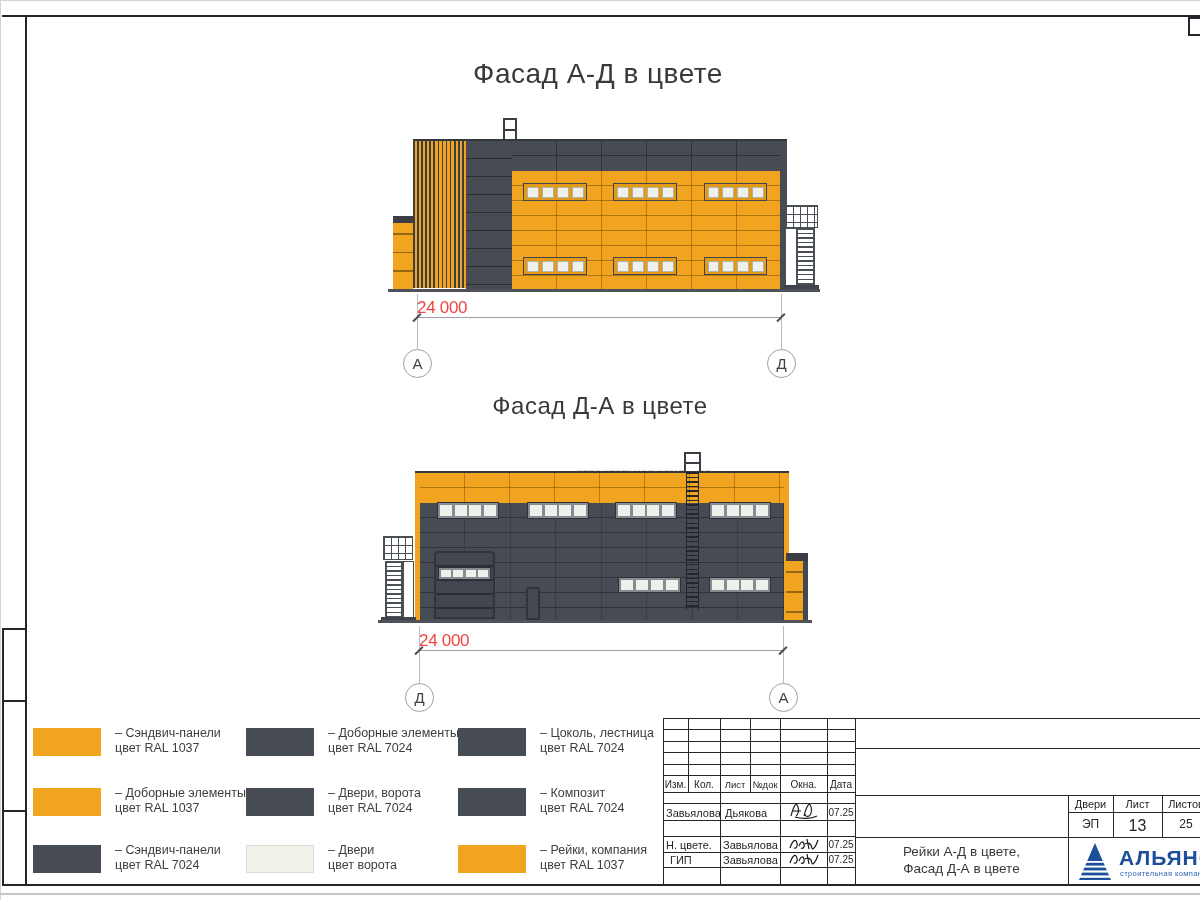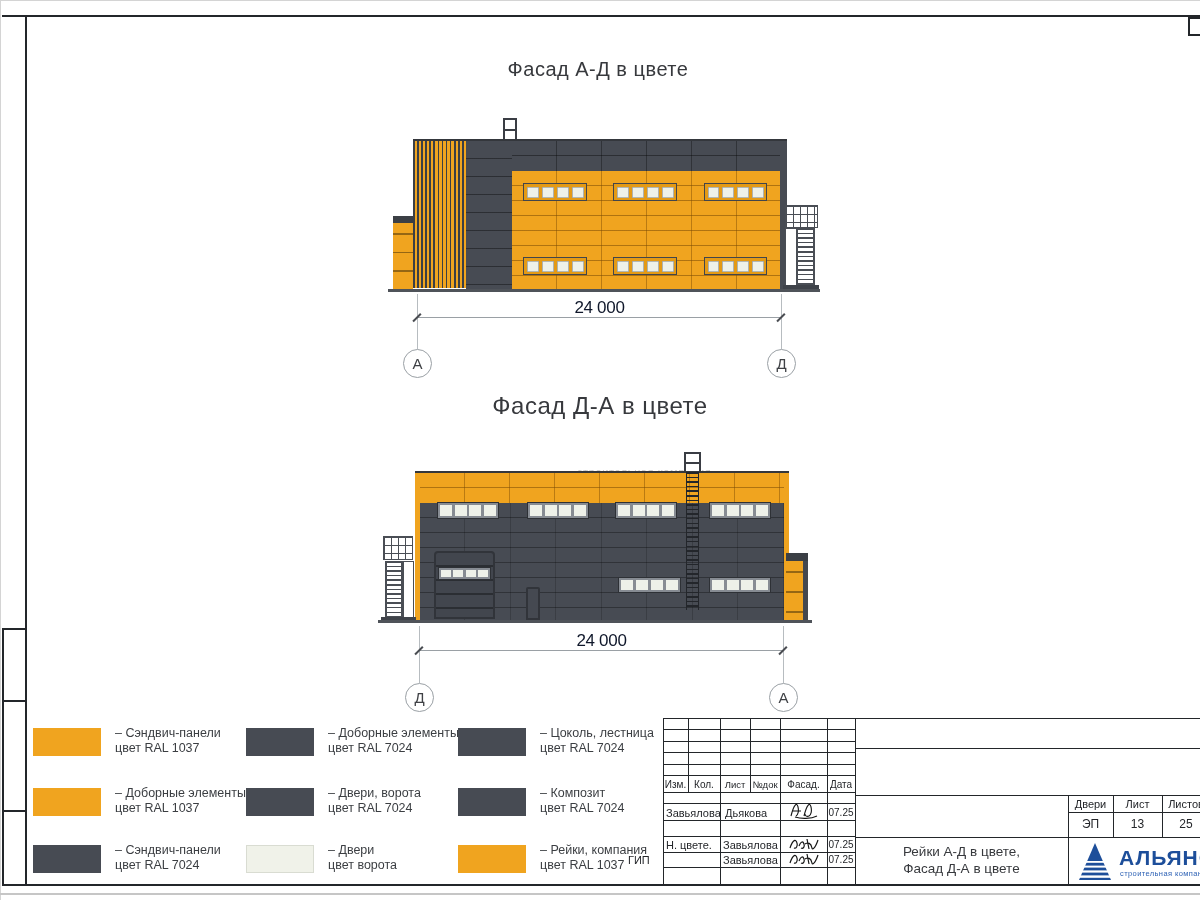--- a/index.html
+++ b/index.html
@@ -30,21 +30,21 @@
     border:1.5px solid #4a4e55}
   .rungs{position:absolute;background:repeating-linear-gradient(180deg,#4a4e55 0 1.5px,#fff 1.5px 4.6px);border-left:2px solid #4a4e55;border-right:2px solid #4a4e55}
   .rungsT{position:absolute;background:repeating-linear-gradient(180deg,#23262b 0 1.5px,transparent 1.5px 4.6px);border-left:1.6px solid #23262b;border-right:1.6px solid #23262b}
   .whitecol{position:absolute;background:#fff;border:1.2px solid #4a4e55}
   .hatch{position:absolute;background:linear-gradient(180deg,transparent 0 8.5px,#3a3d44 8.5px 10.5px,transparent 10.5px),#fff;border:2px solid #3a3d44}
   
   .dimln{position:absolute;background:#9aa0a5}
   .tick{position:absolute;width:1.6px;height:11px;background:#4a4d52;transform:rotate(45deg)}
   .axis{position:absolute;width:29px;height:29px;border:1.2px solid #9aa0a5;border-radius:50%;
     background:#fff;font-size:15px;line-height:27px;text-align:center;color:#3f4145}
-  .dimtxt{position:absolute;font-size:17px;letter-spacing:-.3px;color:#0f172a;text-align:center}
+  .dimtxt{position:absolute;font-size:17px;letter-spacing:-.3px;color:#ef4444;}
   
   .sw{position:absolute;width:68px;height:28px}
   .sw-orange{background:#F0A41F}
   .sw-dark{background:#474B53}
   .sw-white{background:#F0F2E9;border:1px solid #d9dcd2}
   .lgt{position:absolute;font-size:12.5px;line-height:15px;white-space:nowrap}
   
   .tb{position:absolute;font-size:10px;text-align:center;color:#24262a}
   .tbl{position:absolute;font-size:11px;color:#24262a;white-space:nowrap}
 </style>
@@ -56,21 +56,21 @@
 <div class="ln" style="left:0;top:893px;width:1200px;height:1.5px;background:#c6c6c6"></div>
 <div class="ln" style="left:2px;top:15px;width:1198px;height:2px"></div>
 <div class="ln" style="left:25px;top:15px;width:1.8px;height:871px"></div>
 <div class="ln" style="left:2px;top:884px;width:1198px;height:2px"></div>
 <div class="abs" style="left:1188px;top:17px;width:12px;height:19px;border:2px solid #23262a;border-right:none"></div>
 <div class="ln" style="left:2px;top:628px;width:1.5px;height:257px"></div>
 <div class="ln" style="left:2px;top:628px;width:24px;height:1.5px"></div>
 <div class="ln" style="left:2px;top:700px;width:24px;height:1.5px"></div>
 <div class="ln" style="left:2px;top:810px;width:24px;height:1.5px"></div>
 
-<div class="t ctr" style="left:398px;top:58px;width:400px;font-size:20px;letter-spacing:.5px;color:#37393d">Фасад А-Д в цвете</div>
+<div class="t ctr" style="left:398px;top:58px;width:400px;font-size:28px;letter-spacing:.5px;color:#37393d">Фасад А-Д в цвете</div>
 
 <div class="abs" style="left:0;top:0;width:1200px;height:900px">
   <div class="hatch" style="left:503px;top:118px;width:14px;height:23px"></div>
   <div class="ln" style="left:413px;top:139px;width:374px;height:2.5px;background:#34373c"></div>
   <div class="abs slats" style="left:413px;top:141px;width:53px;height:147px"></div>
   <div class="abs dark hj18" style="left:466px;top:141px;width:46px;height:149px"></div>
   <div class="abs dark parapet" style="left:512px;top:141px;width:268px;height:30px"></div>
   <div class="abs orange hj15o" style="left:512px;top:171px;width:268px;height:119px"></div>
   <div class="abs dark" style="left:780px;top:141px;width:7px;height:149px"></div>
 
@@ -267,49 +267,49 @@
   <div class="ln" style="left:1068px;top:812px;width:132px;height:1.2px"></div>
   <div class="ln" style="left:855px;top:837px;width:345px;height:1.2px"></div>
   <div class="ln" style="left:1068px;top:795px;width:1.4px;height:90px"></div>
   <div class="ln" style="left:1113px;top:795px;width:1.2px;height:42px"></div>
   <div class="ln" style="left:1162px;top:795px;width:1.2px;height:42px"></div>
 
   <div class="tb" style="left:663px;top:779px;width:25px">Изм.</div>
   <div class="tb" style="left:688px;top:779px;width:32px">Кол.</div>
   <div class="tb" style="left:720px;top:779px;width:30px;font-size:9.5px">Лист</div>
   <div class="tb" style="left:750px;top:779px;width:30px;font-size:9.5px">№док</div>
-  <div class="tb" style="left:780px;top:779px;width:47px">Фасад.</div>
+  <div class="tb" style="left:780px;top:779px;width:47px">Окна.</div>
   <div class="tb" style="left:827px;top:779px;width:28px">Дата</div>
 
   <div class="tbl" style="left:666px;top:807px">Завьялова</div>
   <div class="tbl" style="left:725px;top:807px">Дьякова</div>
   <svg class="abs" style="left:787px;top:800px" width="36" height="19" viewBox="0 0 36 19">
     <path d="M4 16 C7 4 10 2 11 7 C12 11 11 15 9 16 M6 11 L14 11 M17 16 C20 4 23 2 24 7 C25 11 24 15 22 16 C20 17 18 16 18 14 M8 17 C14 19 24 19 30 16" fill="none" stroke="#141414" stroke-width="1.1"></path>
     </svg>
   <div class="tb" style="left:827px;top:807px;width:28px">07.25</div>
 
   <div class="tbl" style="left:666px;top:839px">Н. цвете.</div>
   <div class="tbl" style="left:723px;top:839px">Завьялова</div>
   <svg class="abs" style="left:788px;top:837px" width="32" height="15" viewBox="0 0 32 15">
     <path d="M2 11 C5 2 8 2 9 6 C10 9 8 12 6 11 M11 9 C13 4 15 4 16 7 C17 10 15 12 13 11 M19 2 L21 12 M17 7 C20 5 23 6 24 11 C24 13 27 12 30 3" fill="none" stroke="#141414" stroke-width="1.2"></path>
     </svg>
   <div class="tb" style="left:827px;top:839px;width:28px">07.25</div>
 
-  <div class="tbl" style="left:628px;top:854px">ГИП</div>
+  <div class="tbl" style="left:670px;top:854px">ГИП</div>
   <div class="tbl" style="left:723px;top:854px">Завьялова</div>
   <svg class="abs" style="left:788px;top:852px" width="32" height="15" viewBox="0 0 32 15">
     <path d="M2 11 C5 2 8 2 9 6 C10 9 8 12 6 11 M11 9 C13 4 15 4 16 7 C17 10 15 12 13 11 M19 2 L21 12 M17 7 C20 5 23 6 24 11 C24 13 27 12 30 3" fill="none" stroke="#141414" stroke-width="1.2"></path>
     </svg>
   <div class="tb" style="left:827px;top:854px;width:28px">07.25</div>
 
   <div class="tb" style="left:1068px;top:798px;width:45px;font-size:11px">Двери</div>
   <div class="tb" style="left:1113px;top:798px;width:49px;font-size:11px">Лист</div>
   <div class="tb" style="left:1162px;top:798px;width:48px;font-size:11px">Листов</div>
   <div class="tb" style="left:1068px;top:817px;width:45px;font-size:12px">ЭП</div>
-  <div class="tb" style="left:1113px;top:817px;width:49px;font-size:12px">13</div>
+  <div class="tb" style="left:1113px;top:817px;width:49px;font-size:16px">13</div>
   <div class="tb" style="left:1162px;top:817px;width:48px;font-size:12px">25</div>
 
   <div class="abs ctr" style="left:857px;top:843px;width:209px;font-size:13.5px;line-height:17px;color:#37393d">
     <span>Рейки А-Д в цвете,</span><br>
     <span>Фасад Д-А в цвете</span>
   </div>
 
   <div class="abs" style="left:1078px;top:841px;width:200px;height:42px;white-space:nowrap">
     <svg width="35" height="40" viewBox="0 0 35 40" style="position:absolute;left:0;top:1px">
       <path d="M17 1 L33 38 L1 38 Z" fill="#1D4E9A"></path>

